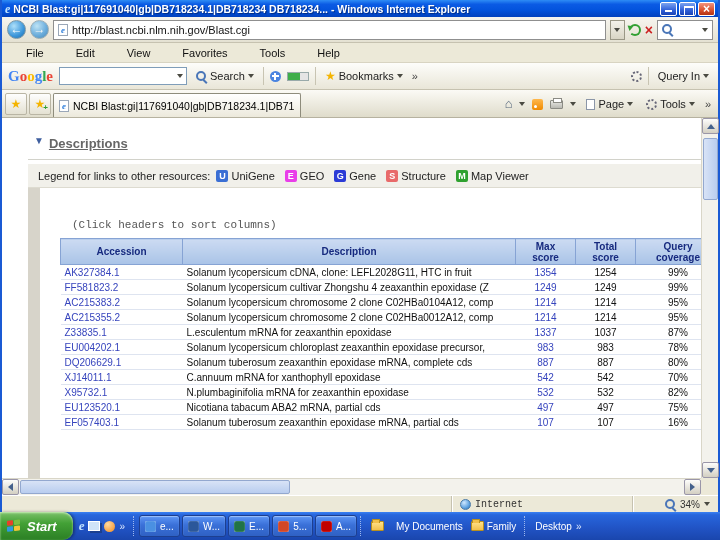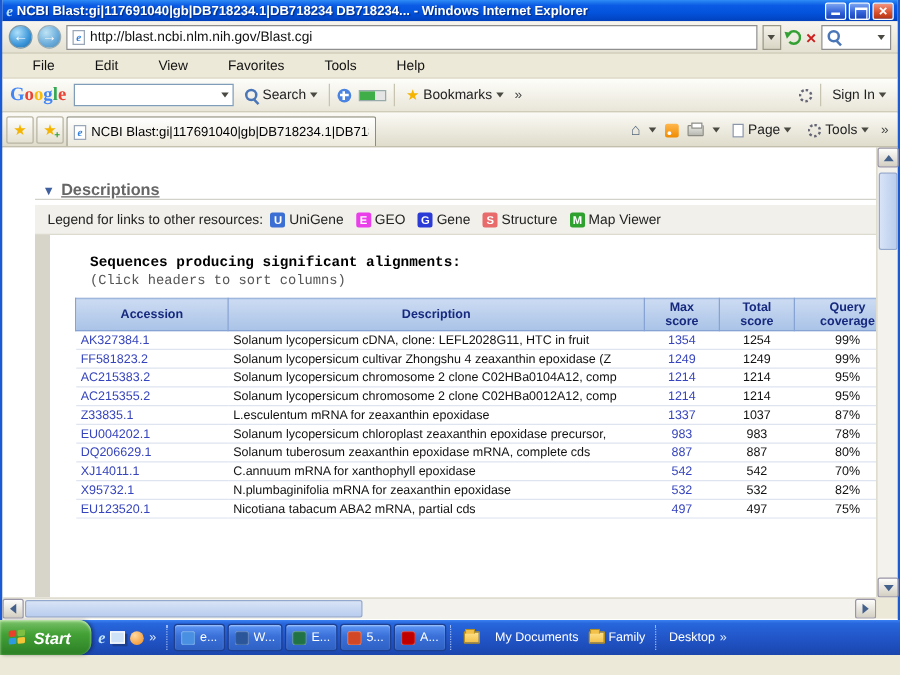--- a/index.html
+++ b/index.html
@@ -107,21 +107,21 @@
     border-radius:50%; background:#fff; }
   .print-ico { width:13px; height:9px; background:linear-gradient(#e8e8e4,#b9b9b2); border:1px solid #8b8b84;
     border-radius:1px; position:relative; }
   .print-ico::before { content:""; position:absolute; left:2px; top:-3px; width:7px; height:3px; background:#fff;
     border:1px solid #8b8b84; }
   .page-ico { width:9px; height:11px; background:#fff; border:1px solid #8b96a8; }
 
   
   .viewport { position:absolute; top:118px; left:0; width:699px; height:360px; background:#fff; overflow:hidden; }
   .desc-header { position:absolute; top:18px; left:26px; right:0; height:24px;
-    border-bottom:1px solid #d2d2ca; display:flex; align-items:flex-end; gap:5px; padding-left:6px; }
+    border-bottom:1px solid #d2d2ca; display:flex; align-items:flex-start; gap:5px; padding-left:6px; }
   .tri { color:#3f5f9f; font-size:10px; line-height:10px; }
   .tri::before { content:"▼"; }
   .desc-title { font-size:13px; font-weight:bold; color:#666; text-decoration:underline; }
   .legend-row { position:absolute; top:46px; left:26px; right:0; height:24px; background:#f1f0ea;
     border-bottom:1px solid #dddbd0; display:flex; align-items:center; gap:6px; padding-left:10px;
     font-size:11px; color:#222; }
   .legend-items { display:flex; align-items:center; gap:10px; }
   .legend-item { display:flex; align-items:center; gap:3px; }
   .legend-badge { width:12px; height:12px; border-radius:2px; color:#fff; font-size:9px; font-weight:bold;
     text-align:center; line-height:12px; }
@@ -170,21 +170,21 @@
     border-top:1px solid #fff; display:flex; align-items:center; font-size:10px; color:#333; }
   .status-fill { flex:1; }
   .status-pane { display:flex; align-items:center; gap:4px; padding:0 8px; height:100%;
     border-left:1px solid #c6c2b0; box-shadow:inset 1px 0 0 #fff; }
   .globe-ico { width:11px; height:11px; border-radius:50%;
     background:radial-gradient(circle at 35% 30%, #cfe8ff, #5fa3e0 60%, #2d6fb0); border:1px solid #4a7aa8; }
   .zone-pane { width:181px;font-family:Liberation Mono, monospace; }
   .zoom-pane { width:86px; justify-content:flex-end; }
 
   
-  .taskbar { position:absolute; top:496px; left:0; width:720px; height:28px;
+  .taskbar { position:absolute; top:512px; left:0; width:720px; height:28px;
     background:linear-gradient(#3a81f3 0%,#2766dc 10%,#2154c6 55%,#1a46ad 100%);
     display:flex; align-items:center; }
   .start-btn { height:28px; padding:0 16px 0 7px; border-radius:0 10px 10px 0;
     background:linear-gradient(#7cc26a,#43a136 40%,#2f8427 90%);
     box-shadow:inset 0 1px 2px #c8ecb8, 2px 0 3px rgba(0,0,0,.35);
     display:flex; align-items:center; gap:5px; color:#fff; font-weight:bold; font-style:italic; font-size:13px; }
   .win-flag { width:15px; height:13px; display:grid; grid-template-columns:6px 6px; grid-template-rows:5px 5px;
     gap:1px; transform:skewY(-6deg); }
   .win-flag i { display:block; border-radius:1px; }
   .win-flag i:nth-child(1){background:#e8402a;} .win-flag i:nth-child(2){background:#7dbf42;}
@@ -276,21 +276,21 @@
     <span class="tb-btn">
       <span class="star">★</span>
       <span>Bookmarks</span>
       <span class="caret"></span>
     </span>
     <span class="chev">»</span>
     <span class="spacer"></span>
     <span class="gear-ico"></span>
     <span class="vsep"></span>
     <span class="tb-btn">
-      <span>Sign In</span>
+      <span>Query In</span>
       <span class="caret"></span>
     </span>
   </div>
 
   <div class="tab-row">
     <span class="sq-btn">
         <span class="star">★</span>
       </span>
     <span class="sq-btn starplus">
         <span class="star">★</span>
@@ -350,21 +350,20 @@
           </span>
 
           <span class="legend-item">
             <span class="legend-badge" style="background-color: rgb(47, 161, 47);">M</span>
             <span>Map Viewer</span>
           </span>
 
       </span>
     </div>
     <div class="gutter"></div>
-    <div class="mono-title">Sequences producing significant alignments:</div>
     <div class="mono-sub">(Click headers to sort columns)</div>
     <div class="table-wrap">
       <table class="aln">
         <colgroup>
             <col class="c-acc">
             <col class="c-desc">
             <col class="c-max">
             <col class="c-tot">
             <col class="c-qc">
           </colgroup>
@@ -455,20 +454,27 @@
             </tr>
 
             <tr>
               <td><span class="lnk">EU123520.1</span></td>
               <td>Nicotiana tabacum ABA2 mRNA, partial cds</td>
               <td class="num"><span class="lnk">497</span></td>
               <td class="num">497</td>
               <td class="num">75%</td>
             </tr>
 
+            <tr>
+              <td><span class="lnk">EF057403.1</span></td>
+              <td>Solanum tuberosum zeaxanthin epoxidase mRNA, partial cds</td>
+              <td class="num"><span class="lnk">107</span></td>
+              <td class="num">107</td>
+              <td class="num">16%</td>
+            </tr>
 
         </tbody>
       </table>
     </div>
   </div>
 
   <div class="vscroll">
     <div class="scroll-btn">
         <span class="arr-up"></span>
       </div>

